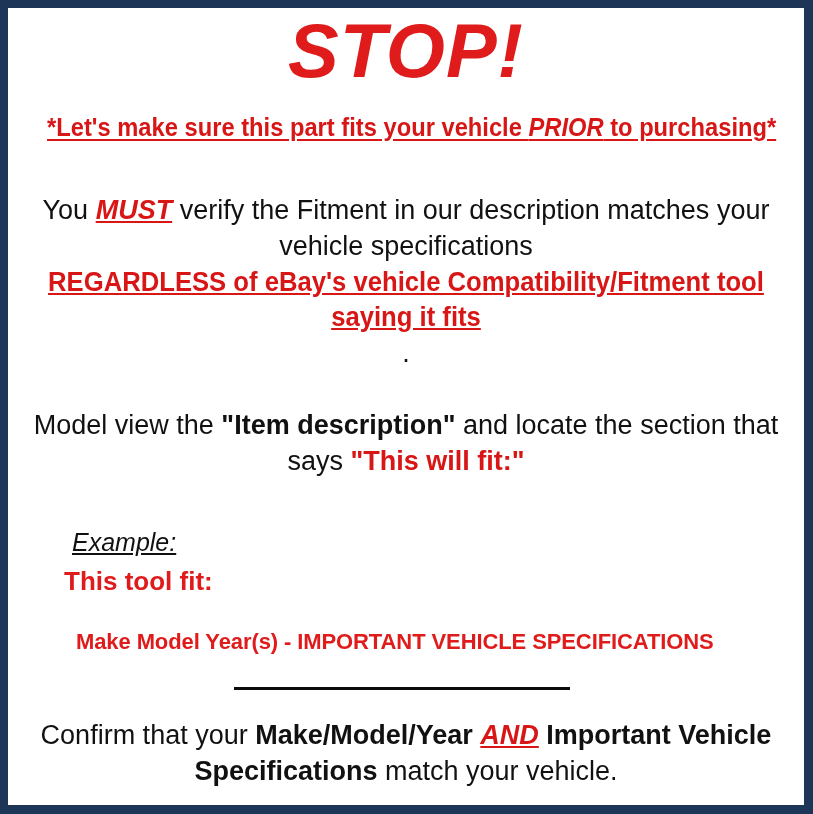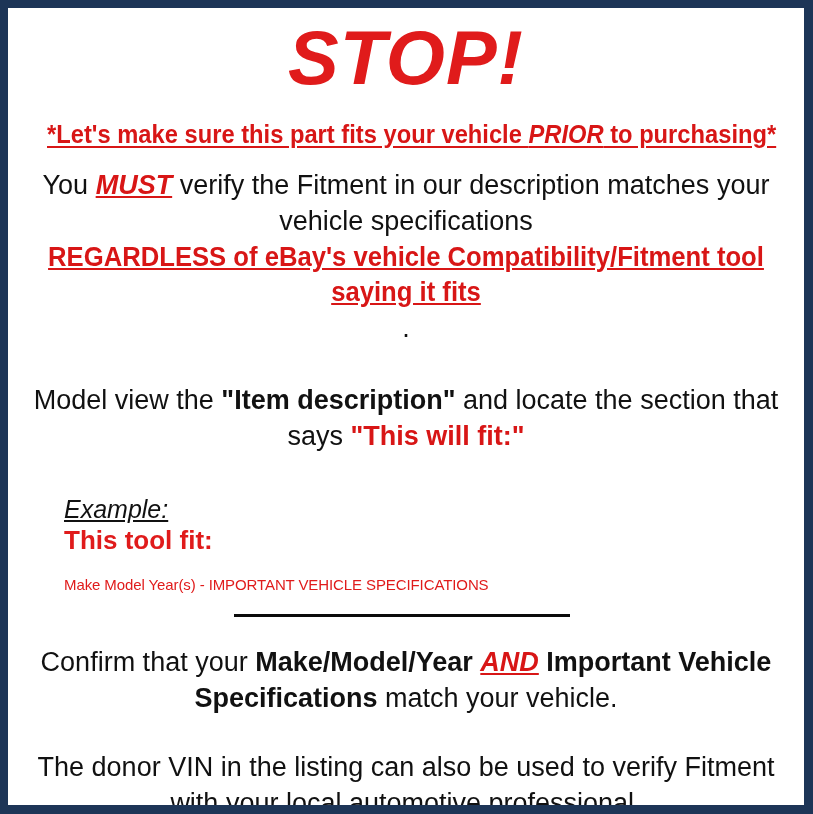--- a/index.html
+++ b/index.html
@@ -35,21 +35,21 @@
 
   
   #stop-heading {
     color: #e01b1b;
     font-weight: bold;
     font-style: italic;
     font-size: 76px;
     line-height: 1.0;
     letter-spacing: 1px;
     margin: 0;
-    padding-top: 12px;
+    padding-top: 5px;
     text-align: center;
     white-space: nowrap;
   }
 
   
   #subtitle-line {
     margin: 0;
     padding-top: 24px;
     color: #d81616;
     font-weight: bold;
@@ -64,21 +64,21 @@
   #subtitle-line .ital { font-style: italic; }
 
   
   .body-para {
     margin: 0;
     color: #111111;
     font-size: 27px;
     line-height: 1.32;
     text-align: center;
   }
-  .body-para.p-must      { padding-top: 19px; }
+  .body-para.p-must      { padding-top: 51px; }
   .body-para.p-please    { padding-top: 37px; }
   .body-para.p-confirm   { padding-top: 28px; }
   .body-para.p-vin       { padding-top: 34px; }
 
   
   .em-red-bi-u {            
     color: #d81616;
     font-weight: bold;
     font-style: italic;
     text-decoration: underline;
@@ -101,43 +101,43 @@
     font-weight: bold;
   }
 
   
   #example-block {
     padding-top: 40px;
     padding-left: 44px;
     text-align: left;
   }
   #example-label {
-    margin: 0;
+    margin: 8px;
     color: #111111;
     font-style: italic;
     font-size: 25px;
     line-height: 1.12;
     text-decoration: underline;
     text-underline-offset: 2px;
     display: inline-block;
   }
   #example-fit-line {
     margin: 0;
     padding-top: 2px;
     color: #e01b1b;
     font-weight: bold;
     font-size: 26px;
     line-height: 1.2;
   }
   #example-spec-line {
-    margin: 0;
+    margin: 12px;
     padding-top: 20px;
     color: #e01b1b;
-    font-weight: normal;
-    font-size: 15px;
+    font-weight: bold;
+    font-size: 22px;
     line-height: 1.2;
     letter-spacing: -0.1px;
     white-space: nowrap;
   }
 
   
   #divider-wrap {
     padding-top: 20px;
     text-align: left;
     padding-left: 214px;

